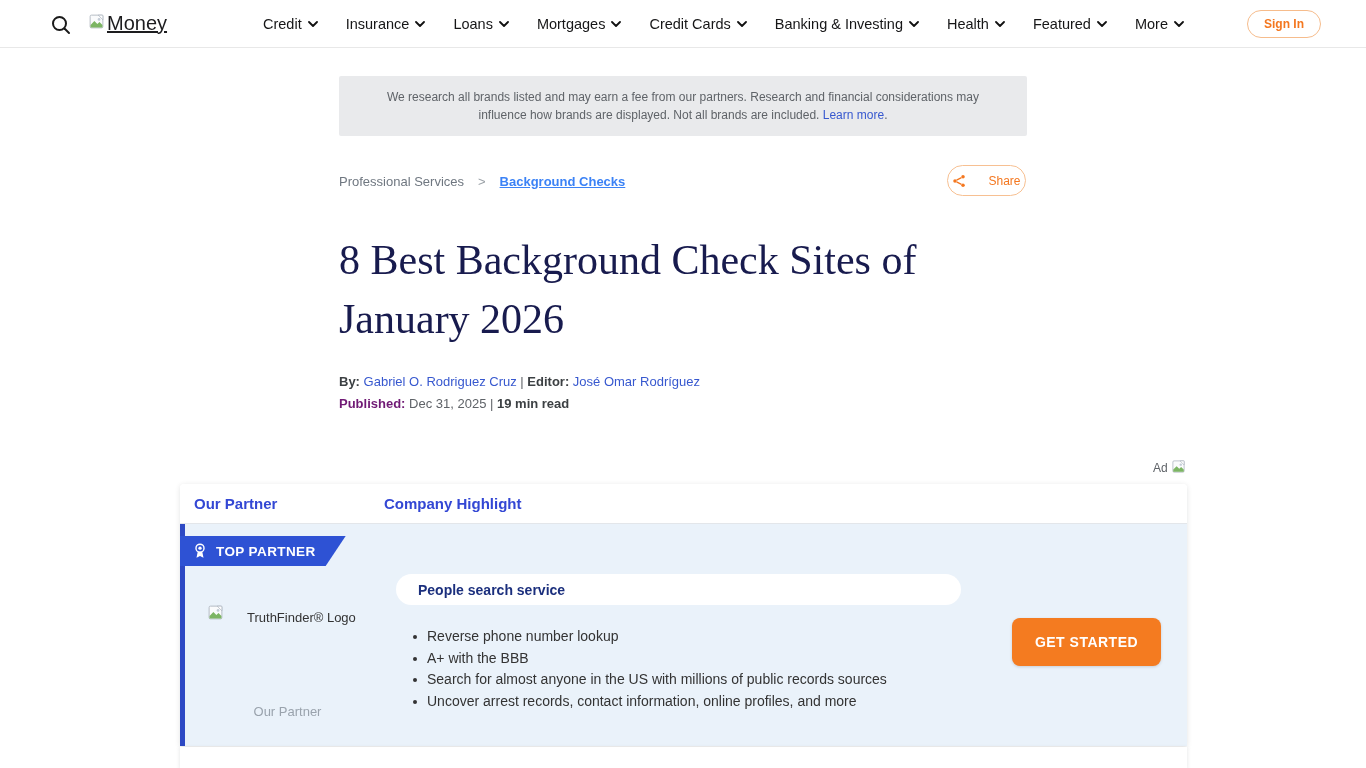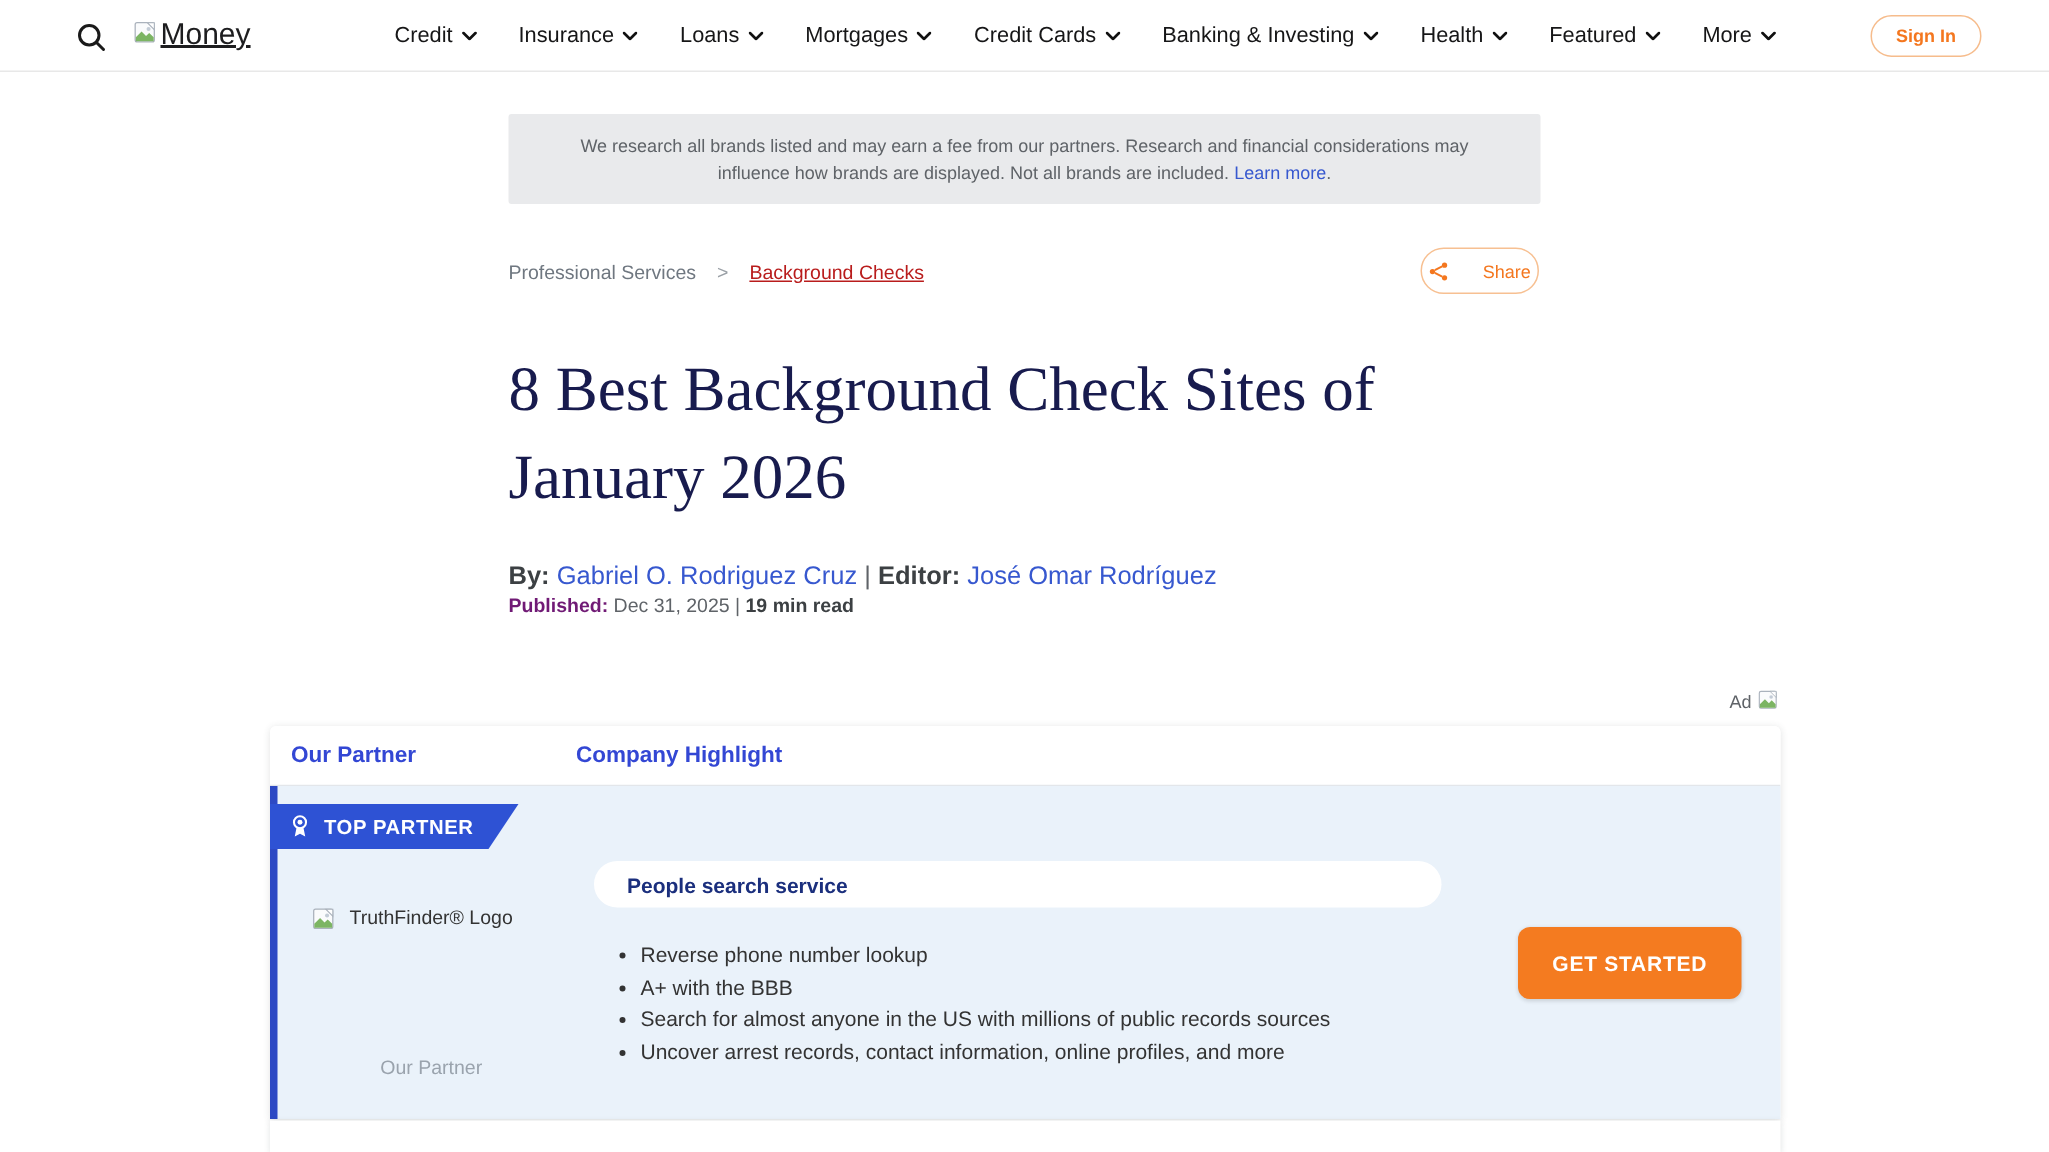--- a/index.html
+++ b/index.html
@@ -26,31 +26,31 @@
   .disclaimer { position:absolute; left:339px; top:76px; width:688px; height:60px;
                 background:#e9eaec; border-radius:2px; padding:12px 24px;
                 font-size:12px; line-height:18px; color:#5f6368; text-align:center; }
   .disclaimer a { color:#3758cf; text-decoration:none; cursor:pointer; }
 
   
   .breadcrumb { position:absolute; left:339px; top:174px; font-size:13px; color:#6f7780;
                 display:flex; align-items:center; gap:14px; }
   .crumb-parent { color:#6f7780; cursor:pointer; }
   .crumb-sep { color:#9aa0a6; font-size:13px; }
-  .crumb-current { color:#b91c1c; font-weight:400; text-decoration:underline; cursor:pointer; }
+  .crumb-current { color:#3b82f6; font-weight:700; text-decoration:underline; cursor:pointer; }
   .share-btn { position:absolute; left:947px; top:165px; width:79px; height:31px;
                border:1px solid #f7c092; border-radius:16px; background:#fff;
                color:#f4771f; font-size:12px; display:flex; align-items:center;
                justify-content:center; gap:22px; cursor:pointer; }
 
   
   .title { position:absolute; left:339px; top:231px; width:700px;
            font-family:"Liberation Serif", serif; font-weight:400;
            font-size:42px; line-height:59px; color:#181b4e; }
-  .byline { position:absolute; left:339px; top:374px; font-size:17px; color:#5f6368; }
+  .byline { position:absolute; left:339px; top:374px; font-size:13px; color:#5f6368; }
   .byline b { color:#3c4043; }
   .byline a { color:#3758cf; text-decoration:none; cursor:pointer; }
   .publine { position:absolute; left:339px; top:396px; font-size:13px; color:#5f6368; }
   .publine b { color:#701a75; }
   .readtime { font-weight:bold; color:#3c4043; }
 
   
   .ad-marker { position:absolute; left:1153px; top:459px; display:flex; align-items:center;
                gap:3px; font-size:12px; color:#5f6368; }
 
@@ -61,22 +61,22 @@
                border-radius:4px 4px 0 0; }
   .col-h { position:absolute; top:11px; font-size:15px; font-weight:bold; color:#3347d4; }
   .col-h.partner { left:14px; }
   .col-h.highlight { left:204px; }
   .card-body { position:relative; height:222px; background:#eaf2fa;
                border-left:5px solid #2d49c4; }
   .badge { position:absolute; left:-5px; top:12px; height:30px; padding:0 30px 0 13px;
            background:#2e52d4; color:#fff; font-size:13.5px; font-weight:bold;
            letter-spacing:0.4px; display:flex; align-items:center; gap:9px;
            clip-path:polygon(0 0, 100% 0, calc(100% - 20px) 100%, 0 100%); }
-  .logo-cell { position:absolute; left:22px; top:80px; display:flex; align-items:flex-start;
-               gap:9px; cursor:pointer; }
+  .logo-cell { position:absolute; left:22px; top:80px; display:flex; align-items:flex-end;
+               gap:23px; cursor:pointer; }
   .logo-alt { font-size:13px; color:#333; }
   .partner-caption { position:absolute; left:0; top:180px; width:205px; text-align:center;
                      font-size:13px; color:#9aa3ad; }
   .pill { position:absolute; left:211px; top:50px; width:565px; height:31px;
           background:#fff; border-radius:16px; display:flex; align-items:center; }
   .pill span { margin-left:22px; font-size:14px; font-weight:bold; color:#1b2f7d; }
   .bullets { position:absolute; left:228px; top:102px; width:500px; list-style:none; }
   .bullets li { position:relative; font-size:14px; color:#333; line-height:21.5px;
                 padding-left:14px; }
   .bullets li::before { content:""; position:absolute; left:0; top:9px; width:4px; height:4px;

